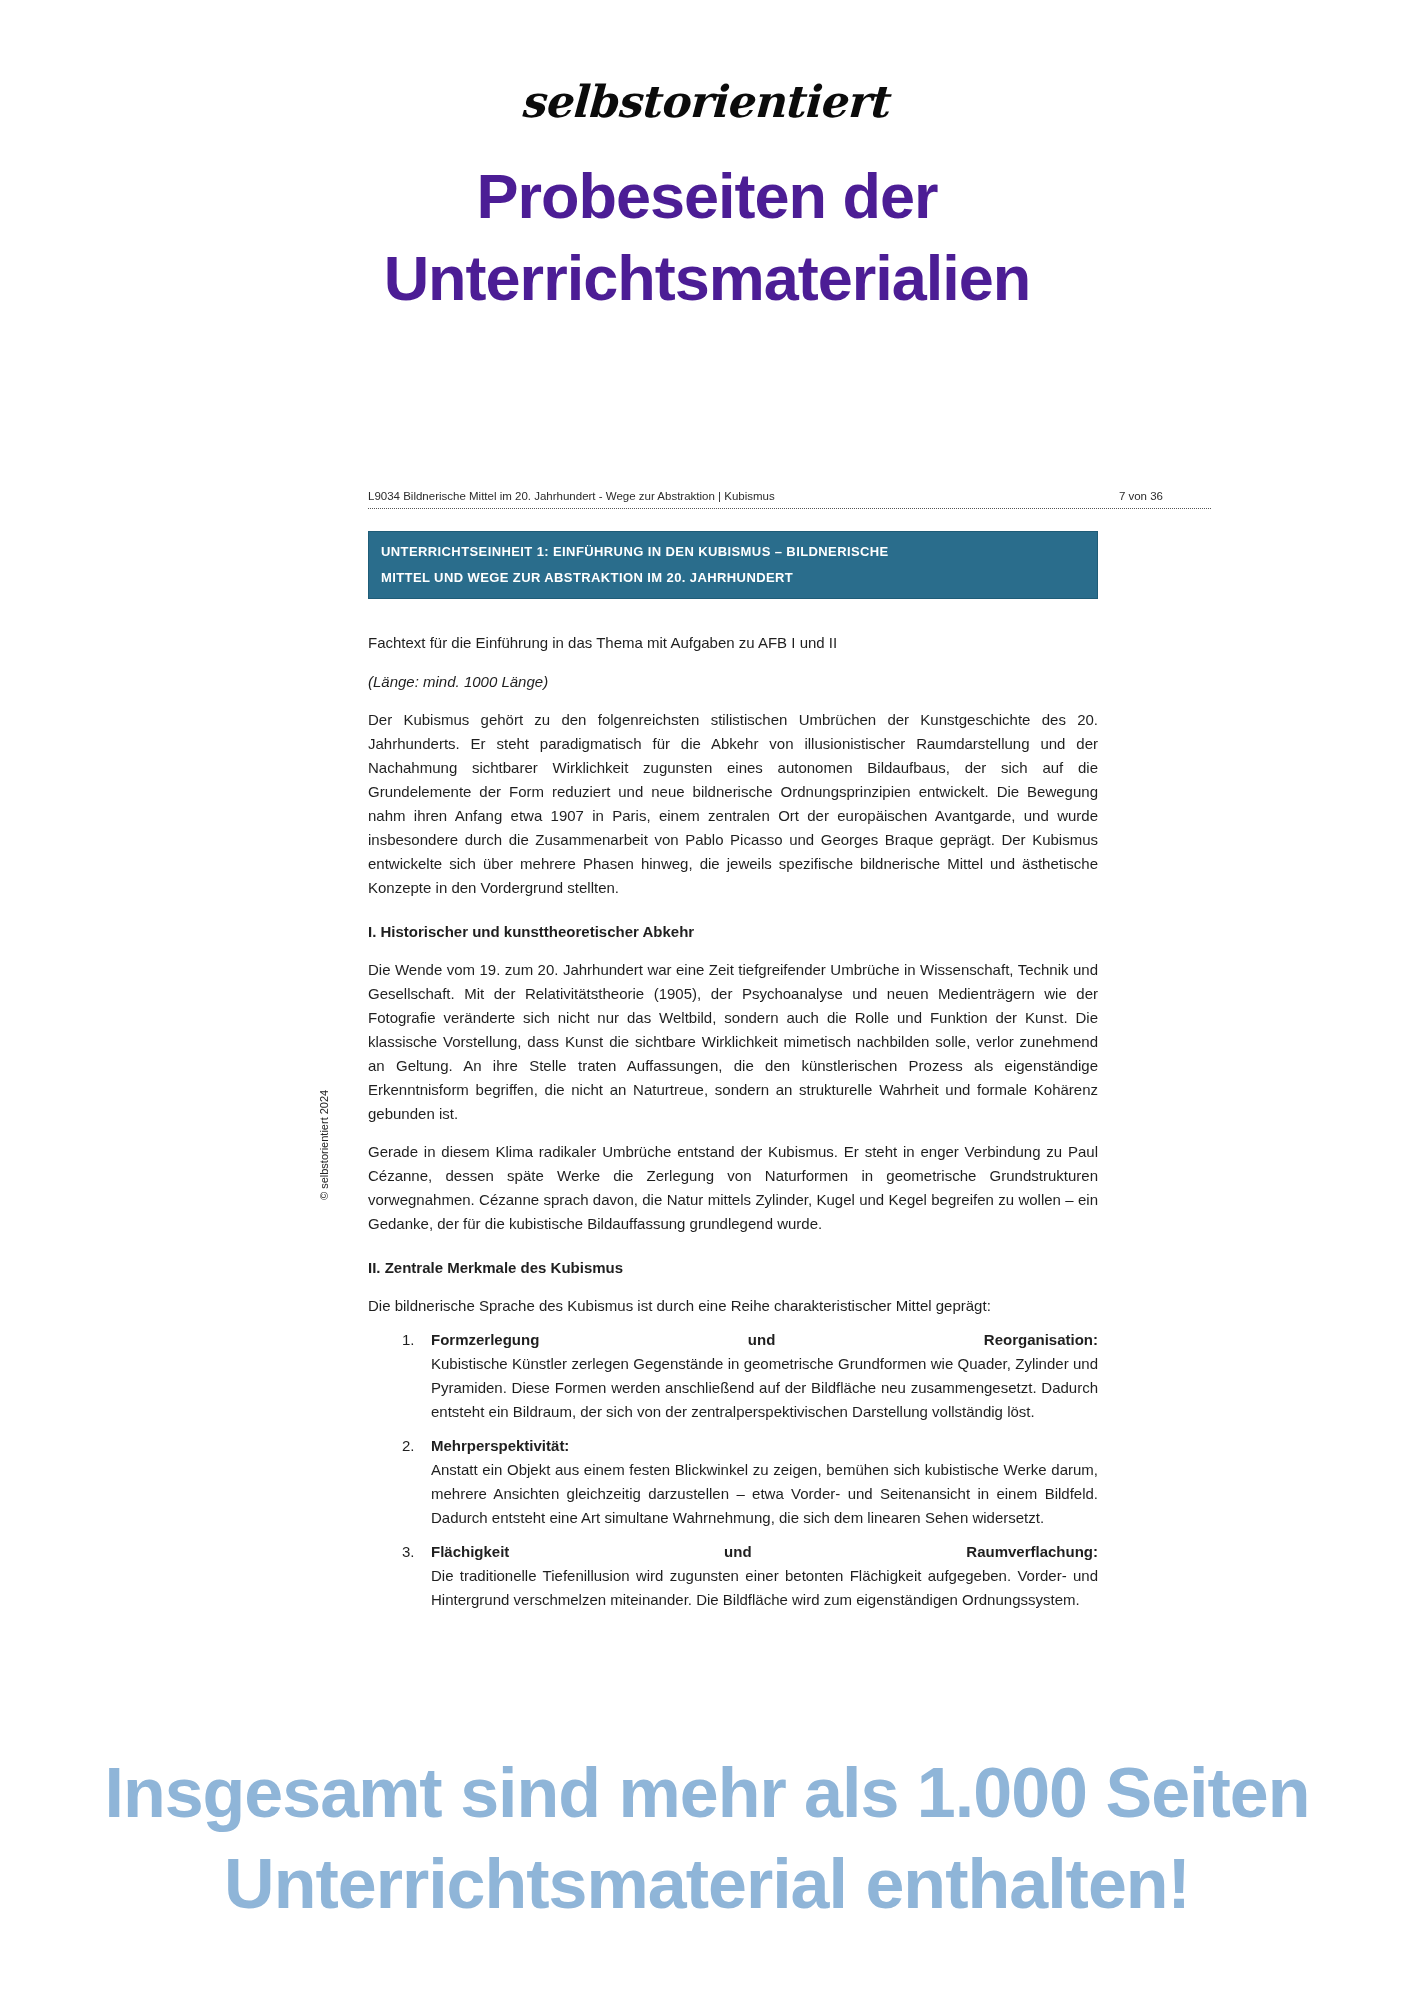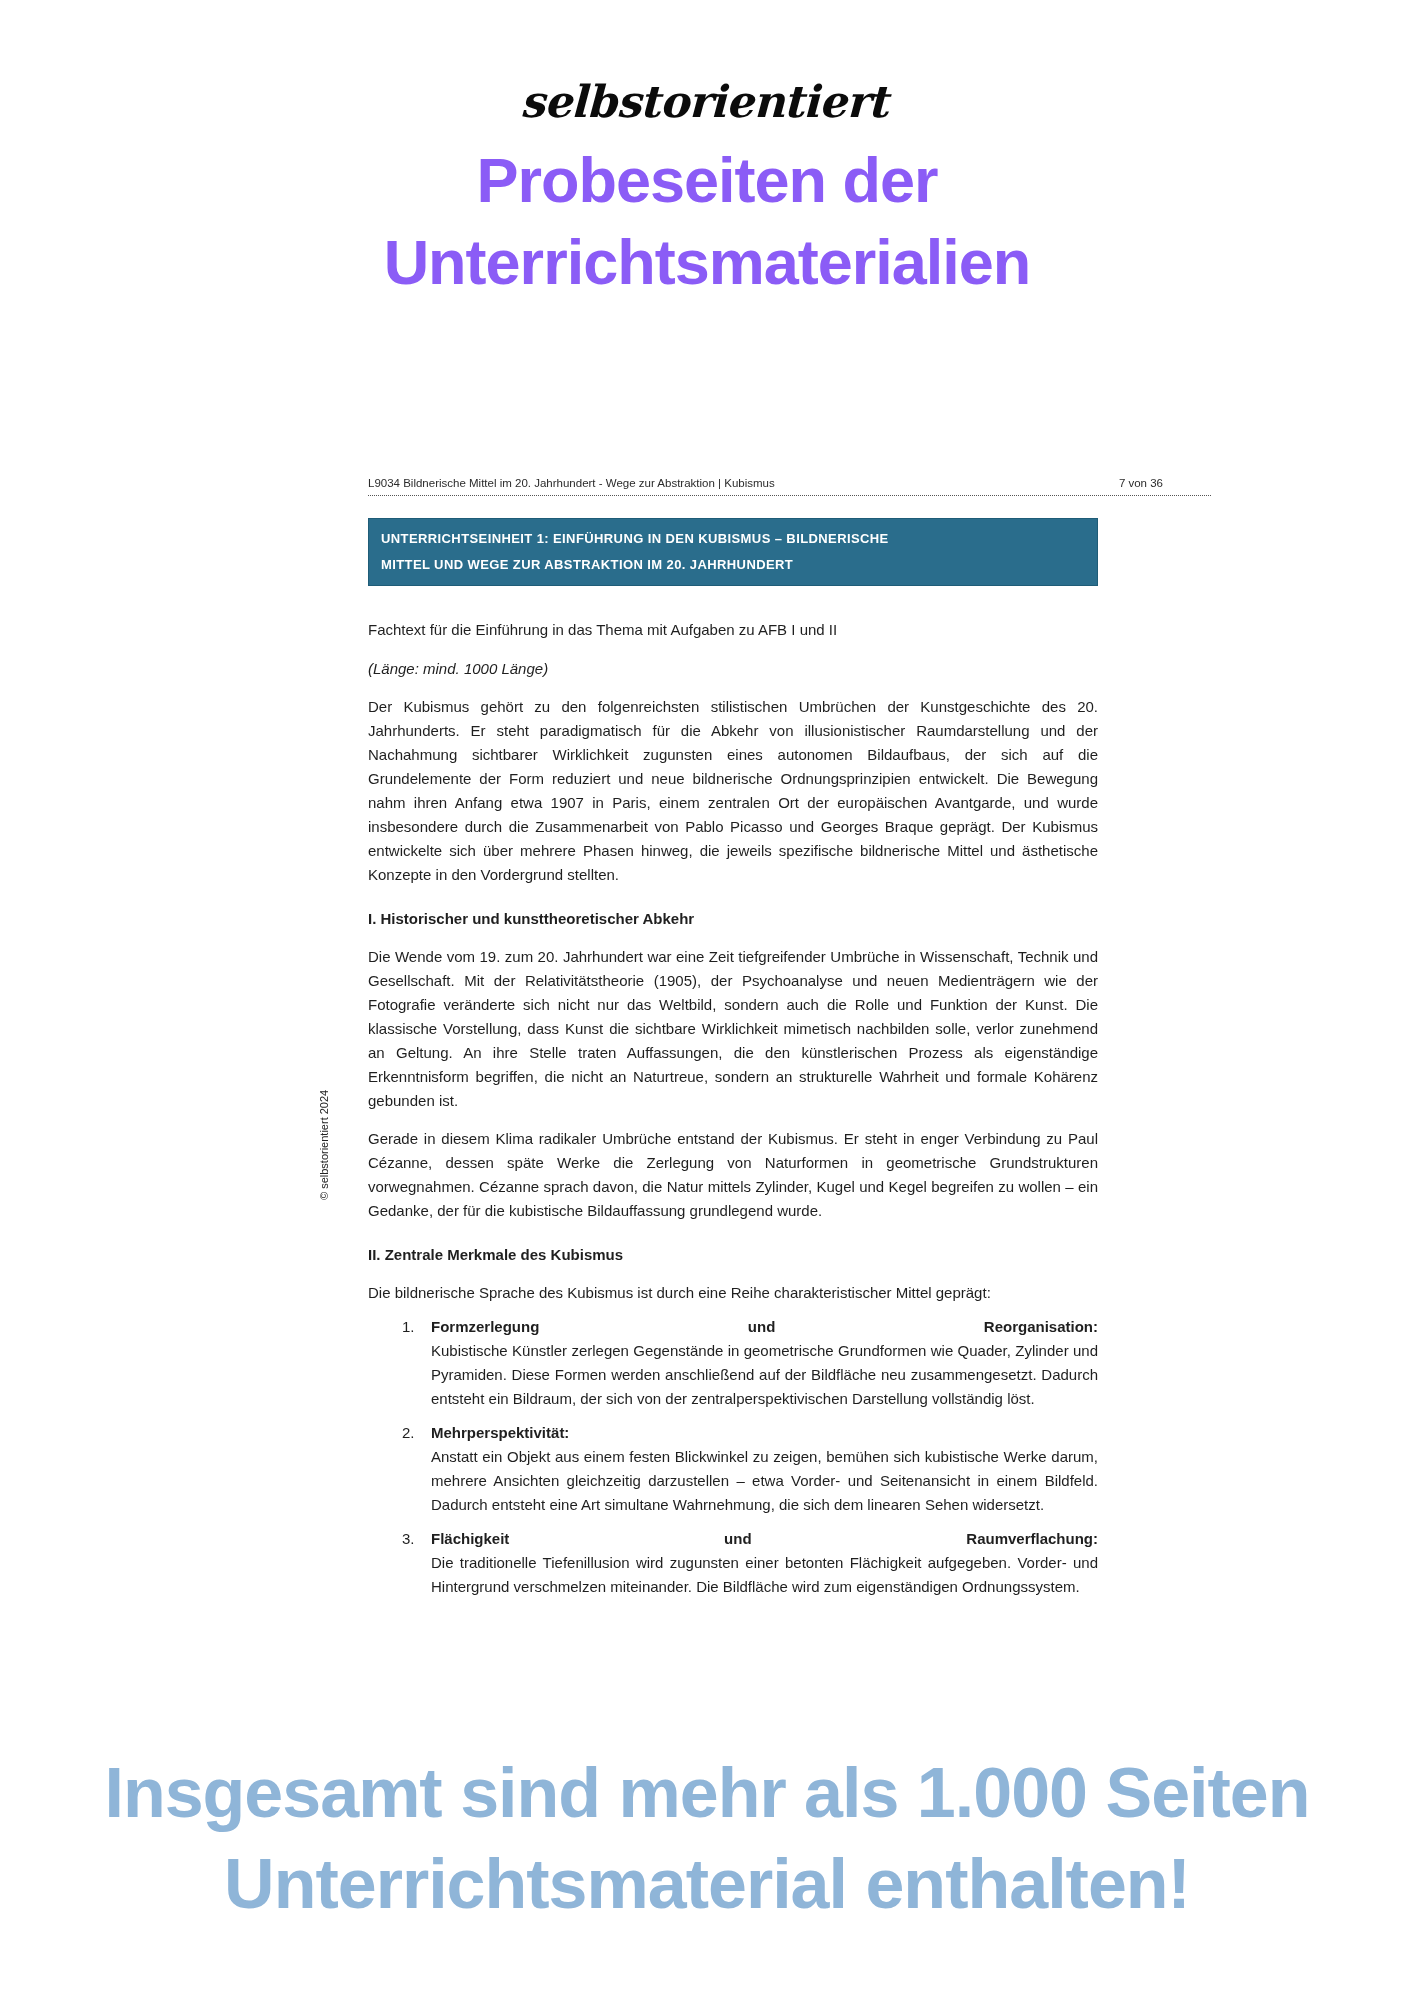--- a/index.html
+++ b/index.html
@@ -14,27 +14,27 @@
   }
 
   
   .logo{
     position:absolute;top:76px;left:0;width:1414px;text-align:center;
     font-family:"DejaVu Serif",serif;font-style:italic;font-weight:bold;
     font-size:44px;letter-spacing:-1px;color:#0b0b0b;
     transform:skewX(-4deg);
   }
   .main-title{
-    position:absolute;top:140px;left:0;width:1414px;text-align:center;
-    font-weight:800;font-size:63px;line-height:1.3;letter-spacing:-1px;color:#8b5cf6;
+    position:absolute;top:156px;left:0;width:1414px;text-align:center;
+    font-weight:800;font-size:63px;line-height:1.3;letter-spacing:-1px;color:#4c1d95;
   }
 
   
   .doc{
-    position:absolute;top:463px;left:368px;width:730px;
+    position:absolute;top:476px;left:368px;width:730px;
     font-size:15px;line-height:24px;color:#1f1f1f;
   }
   .doc-header{
     width:843px;display:flex;justify-content:space-between;align-items:flex-end;
     font-size:11.5px;line-height:16px;color:#2b2b2b;
     border-bottom:1px dotted #555;padding-bottom:4px;
   }
   .doc-header .pagenum{padding-right:48px;margin-top:12px;}
   .unit-banner{
     margin-top:22px;background:var(--accent);color:#ffffff;

